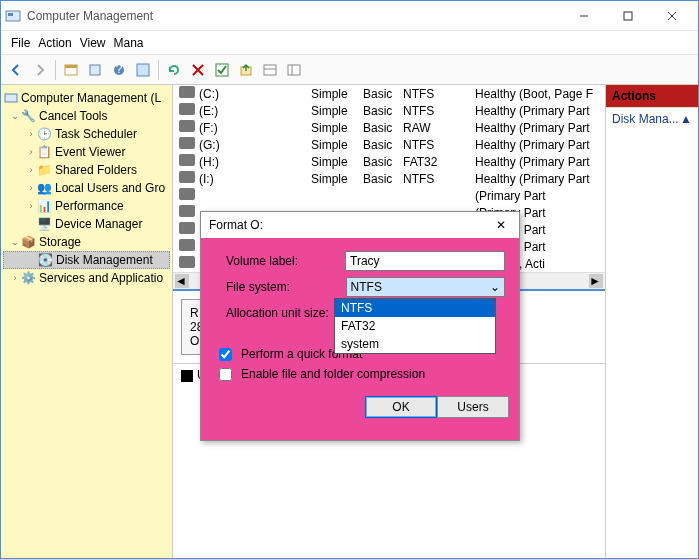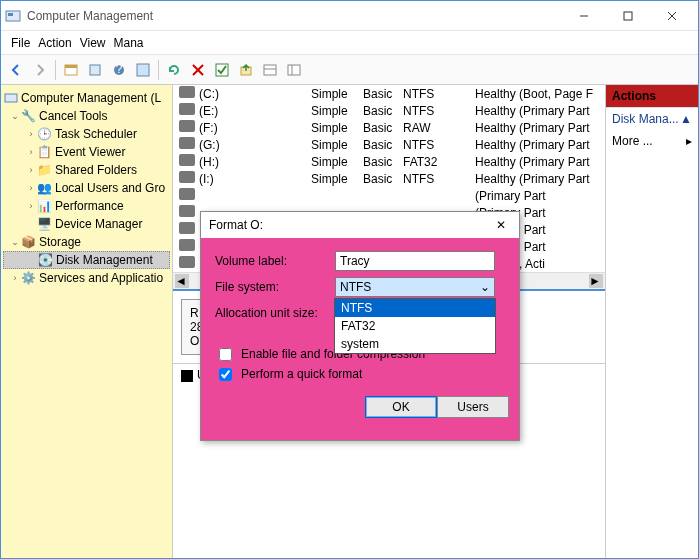--- a/index.html
+++ b/index.html
@@ -36,21 +36,21 @@
 .legend { border-top: 1px solid #ccc; padding: 4px 8px; display: flex; gap: 16px; align-items: center; }
 .legend .sw { width: 12px; height: 12px; display: inline-block; margin-right: 4px; vertical-align: middle; }
 .actions { width: 92px; background: #fff; }
 .actions .hdr { background: #b91c1c; padding: 4px 6px; font-weight: bold; border-bottom: 1px solid #ddd; }
 .actions .item { padding: 4px 6px; display: flex; justify-content: space-between; color: #1a3e8b; }
 .dialog { position: absolute; left: 200px; top: 211px; width: 320px; height: 230px; background: #ec4899; border: 1px solid #888; box-shadow: 2px 2px 6px rgba(0,0,0,0.3); z-index: 10; }
 .dialog .dtitle { height: 26px; display: flex; align-items: center; padding: 0 8px; background: #fff; }
 .dialog .dtitle .t { flex: 1; }
 .dialog .dclose { width: 20px; text-align: center; }
 .dialog .dbody { padding: 10px 14px 6px 14px; }
-.dialog .frow { display: flex; align-items: center; height: 26px; }
+.dialog .frow { display: flex; align-items: center; height: 26px; margin-left: 11px; }
 .dialog .flabel { width: 120px; }
 .dialog input[type=text], .dialog .combo { width: 160px; height: 20px; border: 1px solid #7a7a7a; padding: 1px 4px; background: #fff; }
 .dialog .combo { display: flex; align-items: center; justify-content: space-between; background: #cde6ff; }
 .dialog .combo.sel { background: #cde6ff; }
 .dropdown { position: absolute; left: 334px; top: 298px; width: 162px; border: 1px solid #555; background: #fff; z-index: 20; }
 .dropdown .opt { padding: 2px 6px; }
 .dropdown .opt.hl { background: #0066cc; color: #fff; }
 .dialog .checks { margin-top: 18px; }
 .dialog .checks label { display: flex; align-items: center; gap: 6px; height: 20px; }
 .dialog .btns { display: flex; justify-content: flex-end; padding: 6px 10px 10px 10px; }
@@ -334,24 +334,20 @@
         <span><span class="sw" style="background:#1040a0"></span><span>Primary partition</span></span>
       </div>
     </div>
 
     <div class="actions">
       <div class="hdr">Actions</div>
       <div class="item">
           <span>Disk Mana...</span>
           <span>▲</span>
         </div>
-      <div class="item" style="color:#000">
-          <span>More ...</span>
-          <span>▸</span>
-        </div>
     </div>
   </div>
 </div>
 
 <div class="dialog">
   <div class="dtitle">
     <span class="t">Format O:</span>
     <span class="dclose">✕</span>
   </div>
   <div class="dbody">
@@ -364,26 +360,26 @@
       <div class="combo sel">
         <span>NTFS</span>
         <span>⌄</span>
       </div>
     </div>
     <div class="frow">
       <span class="flabel">Allocation unit size:</span>
     </div>
     <div class="checks">
       <label>
+          <input type="checkbox" checked="" style="">
+          <span>Perform a quick format</span>
+        </label>
+      <label>
           <input type="checkbox" style="">
           <span>Enable file and folder compression</span>
-        </label>
-      <label>
-          <input type="checkbox" checked="" style="">
-          <span>Perform a quick format</span>
         </label>
     </div>
   </div>
   <div class="btns">
     <div class="btn def">
         <span>OK</span>
       </div>
     <div class="btn">
         <span>Users</span>
       </div>

